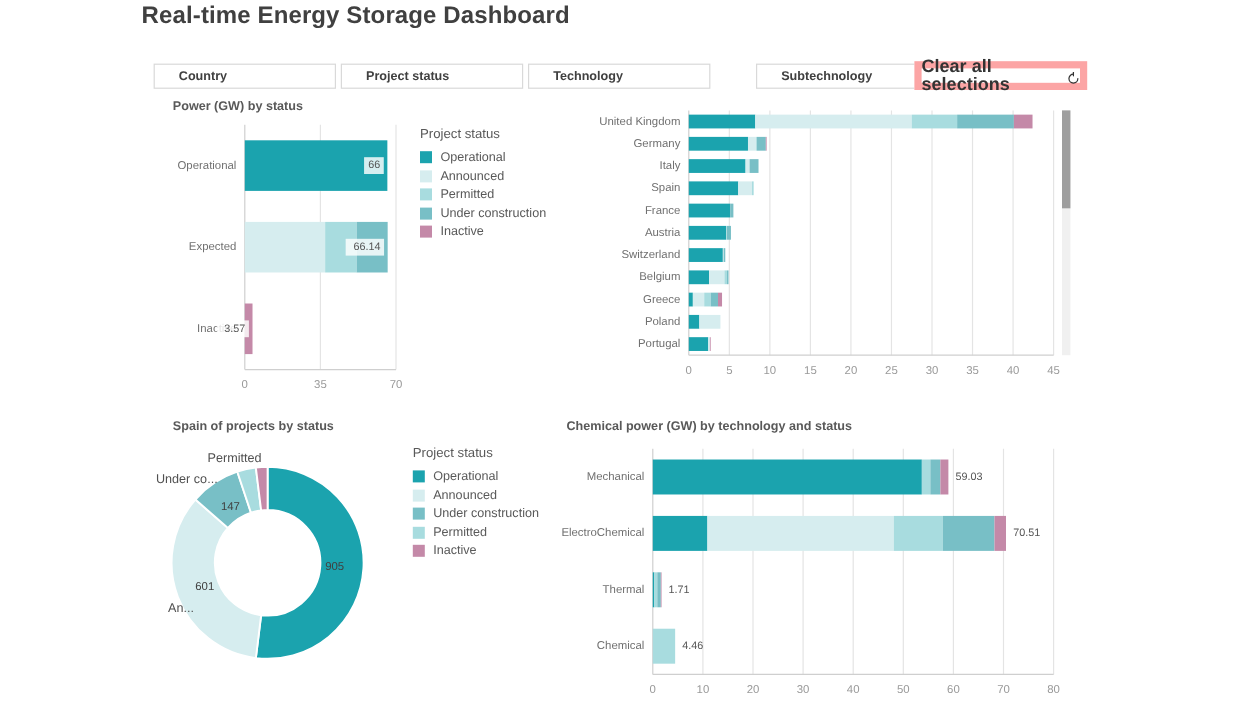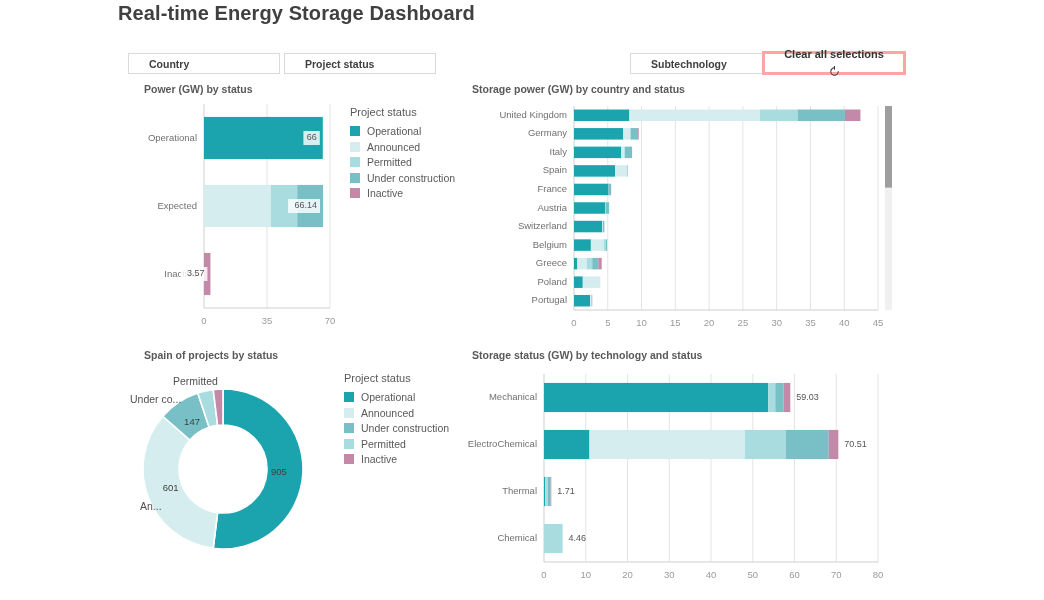--- a/index.html
+++ b/index.html
@@ -28,23 +28,23 @@
     background: #fff; border: 1px solid #d9d9d9;
     font-size: 10.5px; color: #404040; font-weight: bold;
     padding: 0 0 0 20px; line-height: 20px; white-space: nowrap; overflow: hidden;
   }
   .filter-field.f1 { left: 0px;   width: 152px; }
   .filter-field.f2 { left: 156px; width: 152px; }
   .filter-field.f3 { left: 312px; width: 152px; }
   .filter-field.f4 { left: 488px; width: 152px; margin-left: 14px; }
   .clear-btn {
     position: absolute; left: 634px; top: -2px; width: 144px; height: 24px;
-    background: #fff; border: 3px solid #fca5a5;
-    font-size: 11px; color: #333; font-weight: bold;
-    display: flex; align-items: center; justify-content: center; gap: 6px; flex-direction: column;
+    background: #fff; border: 6px solid #fca5a5;
+    font-size: 15px; color: #333; font-weight: bold;
+    display: flex; align-items: center; justify-content: center; gap: 6px;
   }
   .clear-btn .lbl { line-height: 1; }
   .reset-icon { display:inline-block; width: 11px; height: 11px; }
 
   
   .panel { position: absolute; }
   .panel-title {
     font-size: 10.5px; font-weight: bold; color: #595959;
     margin: 0 0 0 16px; line-height: 14px; white-space: nowrap;
   }
@@ -73,20 +73,21 @@
 </head>
 <body>
 
 <div class="page">
 
   <div class="dash-title">Real-time Energy Storage Dashboard</div>
 
   <div class="filterbar">
     <div class="filter-field f1">Country</div>
     <div class="filter-field f2">Project status</div>
+    <div class="filter-field f3">Technology</div>
     <div class="filter-field f4">Subtechnology</div>
     <div class="clear-btn">
       <span class="lbl">Clear all selections</span>
       <span class="reset-icon">
         <svg viewBox="0 0 16 16" width="11" height="11">
           <path d="M8 2.6 A5.4 5.4 0 1 0 13.4 8" fill="none" stroke="#333" stroke-width="1.5" stroke-linecap="round"></path>
           <path d="M8 0.6 L8 4.6" fill="none" stroke="#333" stroke-width="1.5" stroke-linecap="round"></path>
         </svg>
       </span>
     </div>
@@ -140,21 +141,20 @@
           </div>
           <div class="legend-row">
             <span class="legend-sw" style="background: rgb(196, 137, 168);"></span>
             <span class="legend-lbl">Inactive</span>
           </div>
         </div>
     </div>
   </div>
 
   <div class="panel p2">
-    <div class="panel-title">Storage power (GW) by country and status</div>
     <div class="plotwrap">
       <svg id="svg-country" width="452" height="244">
           <line x1="118" y1="10" x2="118" y2="214" stroke="#cfcfcf" stroke-width="1"></line>
           <line x1="151.77777777777777" y1="10" x2="151.77777777777777" y2="214" stroke="#e4e4e4" stroke-width="1"></line>
           <line x1="185.55555555555554" y1="10" x2="185.55555555555554" y2="214" stroke="#e4e4e4" stroke-width="1"></line>
           <line x1="219.33333333333331" y1="10" x2="219.33333333333331" y2="214" stroke="#e4e4e4" stroke-width="1"></line>
           <line x1="253.11111111111111" y1="10" x2="253.11111111111111" y2="214" stroke="#e4e4e4" stroke-width="1"></line>
           <line x1="286.8888888888889" y1="10" x2="286.8888888888889" y2="214" stroke="#e4e4e4" stroke-width="1"></line>
           <line x1="320.66666666666663" y1="10" x2="320.66666666666663" y2="214" stroke="#e4e4e4" stroke-width="1"></line>
           <line x1="354.44444444444446" y1="10" x2="354.44444444444446" y2="214" stroke="#e4e4e4" stroke-width="1"></line>
@@ -264,21 +264,21 @@
           </div>
           <div class="legend-row">
             <span class="legend-sw" style="background: rgb(196, 137, 168);"></span>
             <span class="legend-lbl">Inactive</span>
           </div>
         </div>
     </div>
   </div>
 
   <div class="panel p4">
-    <div class="panel-title">Storage status (GW) by technology and status</div>
+    <div class="panel-title">Chemical power (GW) by technology and status</div>
     <div class="plotwrap">
       <svg id="svg-tech" width="452" height="232">
           <line x1="88" y1="12" x2="88" y2="200" stroke="#cfcfcf" stroke-width="1"></line>
           <line x1="129.75" y1="12" x2="129.75" y2="200" stroke="#e4e4e4" stroke-width="1"></line>
           <line x1="171.5" y1="12" x2="171.5" y2="200" stroke="#e4e4e4" stroke-width="1"></line>
           <line x1="213.25" y1="12" x2="213.25" y2="200" stroke="#e4e4e4" stroke-width="1"></line>
           <line x1="255" y1="12" x2="255" y2="200" stroke="#e4e4e4" stroke-width="1"></line>
           <line x1="296.75" y1="12" x2="296.75" y2="200" stroke="#e4e4e4" stroke-width="1"></line>
           <line x1="338.5" y1="12" x2="338.5" y2="200" stroke="#e4e4e4" stroke-width="1"></line>
           <line x1="380.25" y1="12" x2="380.25" y2="200" stroke="#e4e4e4" stroke-width="1"></line>

